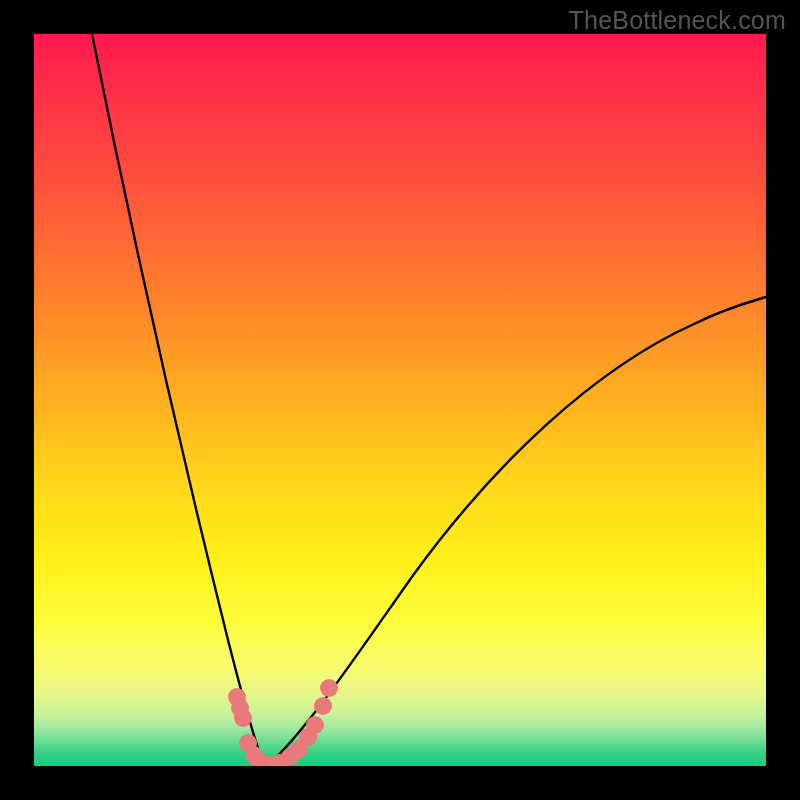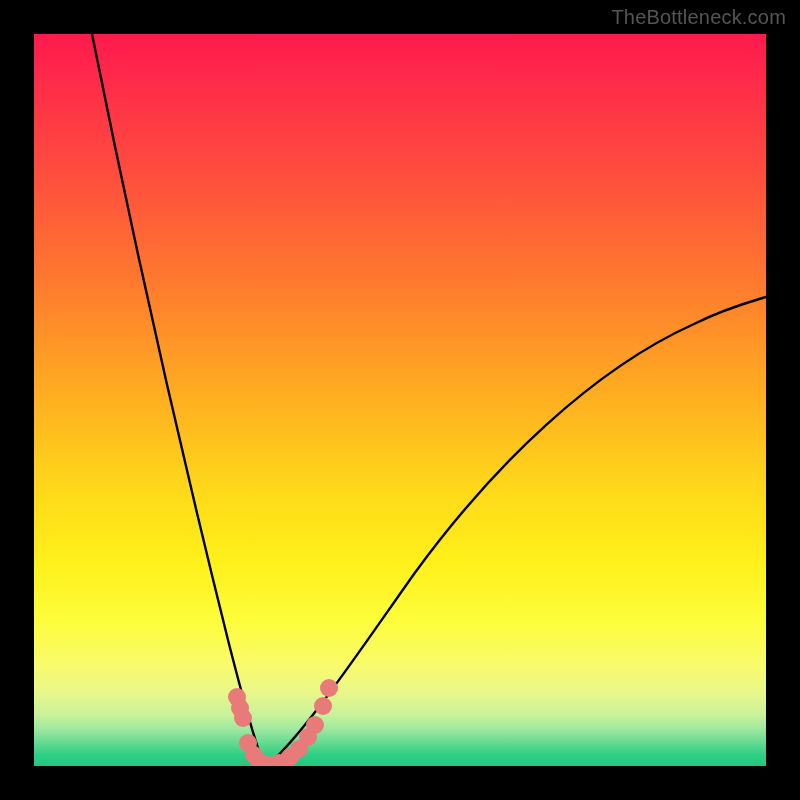--- a/index.html
+++ b/index.html
@@ -49,21 +49,21 @@
     position: absolute;
     top: 0;
     left: 0;
     width: 732px;
     height: 732px;
   }
   .watermark {
     position: absolute;
     top: 6px;
     right: 14px;
-    font-size: 20px;
+    font-size: 25px;
     font-weight: 500;
     color: #555555;
     letter-spacing: 0.2px;
   }
 </style>
 </head>
 <body>
 
 <div class="frame">
   <div class="plot">

